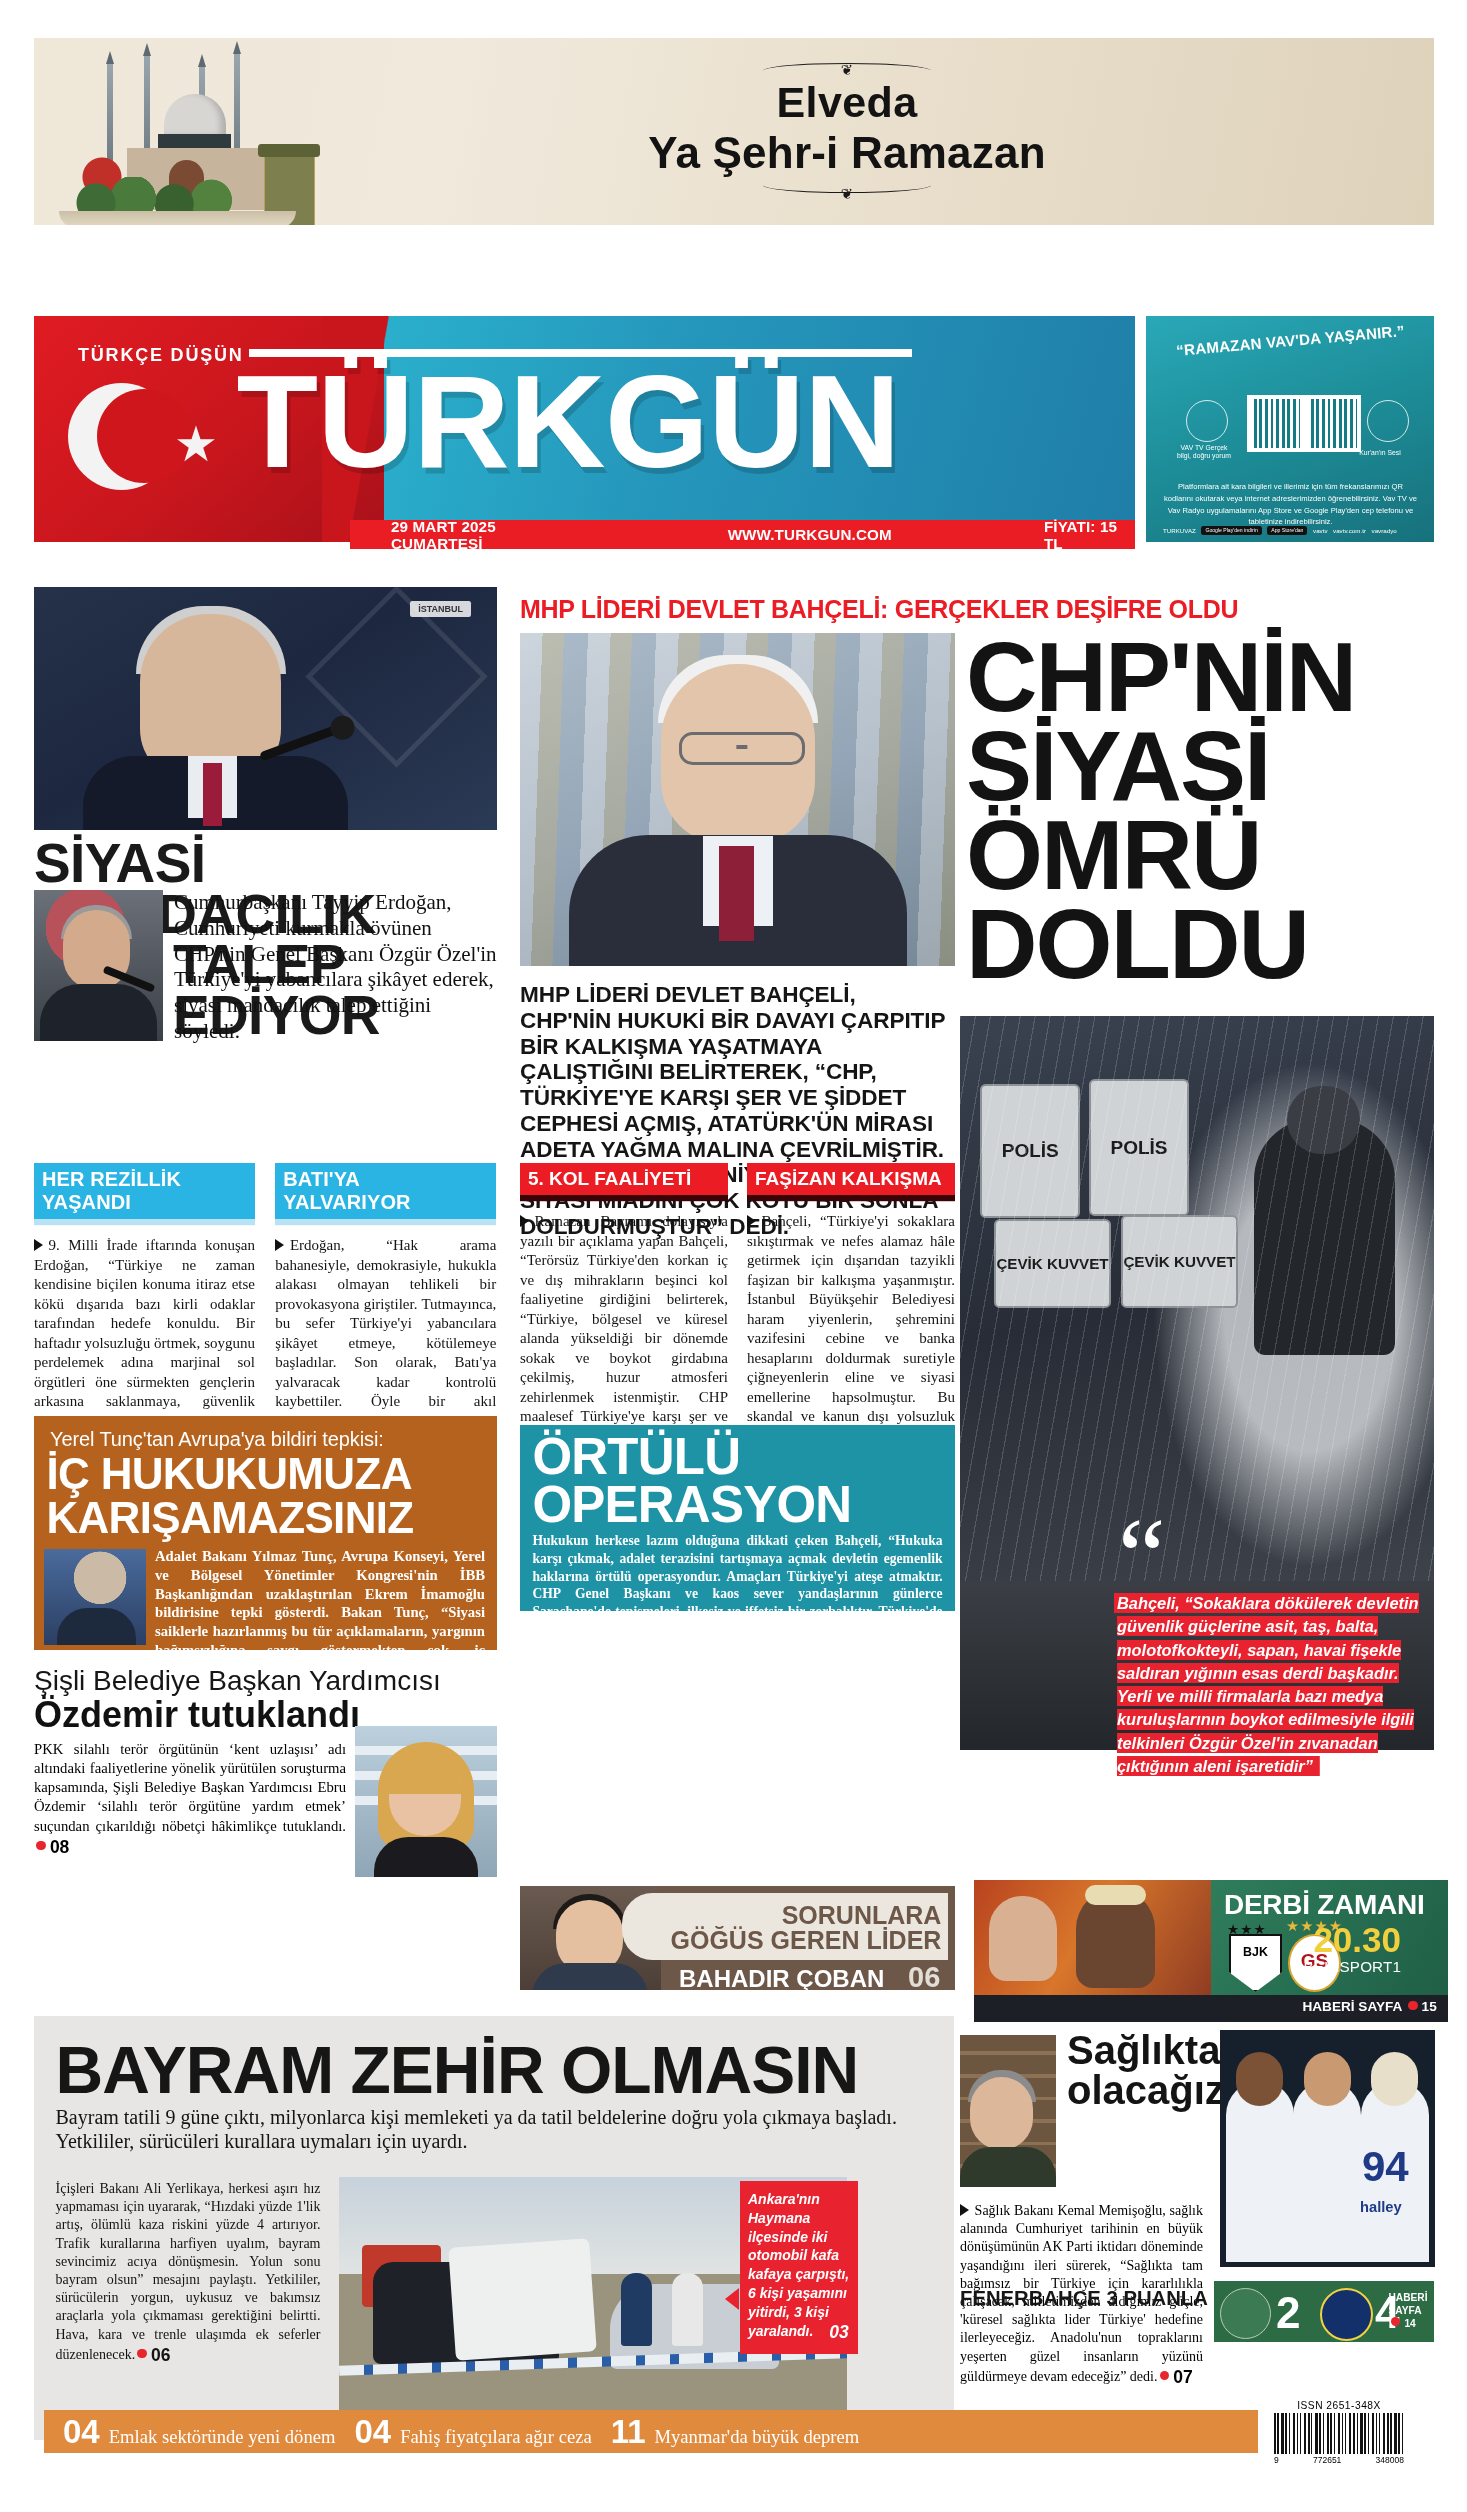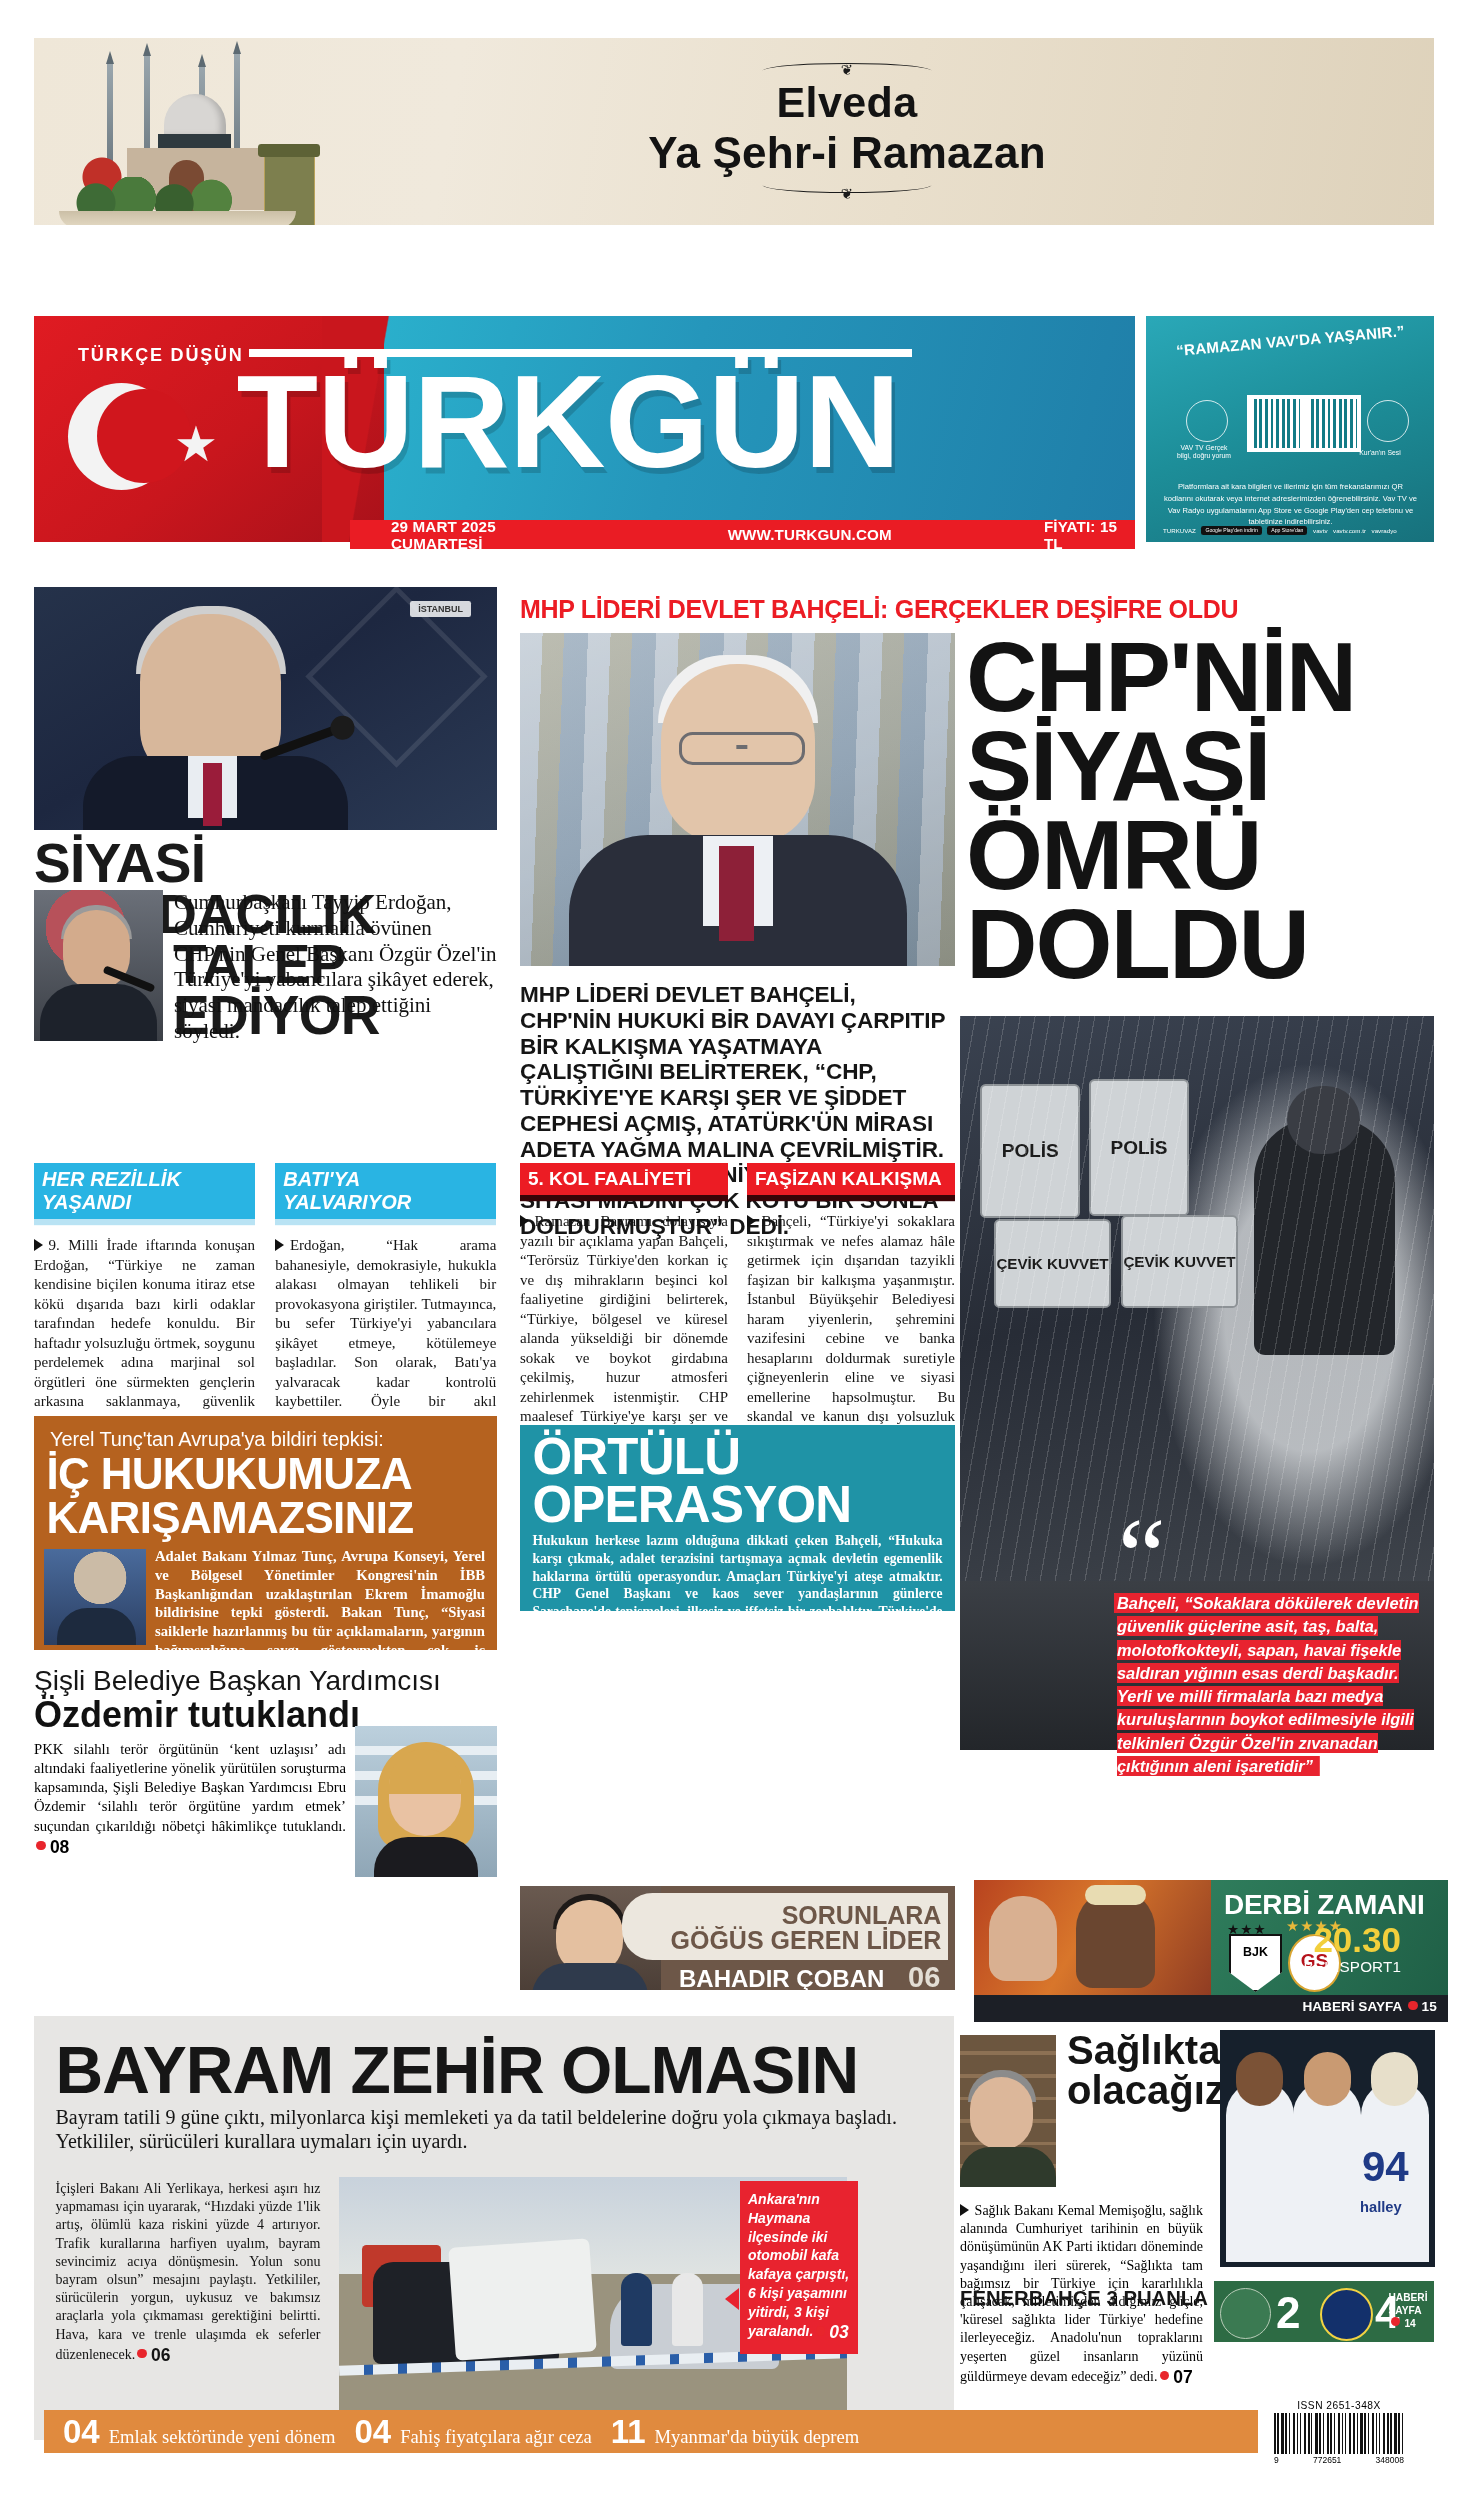--- a/index.html
+++ b/index.html
@@ -114,21 +114,21 @@
   #ozel-photo{position:absolute;left:0;top:303px;width:129px;height:151px;overflow:hidden;background:#50545c;}
   #ozel-photo .bk{position:absolute;inset:0;background:radial-gradient(circle at 40% 25%,#b7515a 0 40px,transparent 40px),linear-gradient(#6b7079,#3b3f46);}
   #ozel-photo .hd{position:absolute;left:29px;top:20.3px;width:67px;height:80px;border-radius:33px;background:#d3ab8c;}
   #ozel-photo .hr{position:absolute;left:27px;top:14.7px;width:71px;height:34px;border-radius:36px 36px 0 0;background:#9a9a9a;}
   #ozel-photo .sh{position:absolute;left:5.6px;top:94px;width:117px;height:62px;background:#1d222b;border-radius:40px 40px 0 0;}
   #ozel-photo .mi{position:absolute;left:68px;top:85px;width:54px;height:8px;background:#111;transform:rotate(22deg);border-radius:4px;}
   #siyasi-lead{position:absolute;left:140px;top:303px;width:323px;font-family:"Liberation Serif",serif;font-size:21px;line-height:1.23;color:#111;}
 
   .sub-head{background:#29b4e3;color:#fff;font-family:"Liberation Sans Narrow","Liberation Sans",sans-serif;
      font-weight:700;font-size:20px;padding:4.5px 8px 5.6px;letter-spacing:.005em;text-transform:uppercase;
-     box-shadow:0 6.2px 0 #b9e3f4;font-style:italic;}
+     box-shadow:0 6.2px 0 #b9e3f4;}
   .body-serif{font-family:"Liberation Serif",serif;font-size:15px;line-height:1.30;color:#141414;text-align:justify;}
   .bullet{display:inline-block;width:0;height:0;border-left:9px solid #111;border-top:6.8px solid transparent;border-bottom:6.8px solid transparent;margin-right:5.6px;vertical-align:-1.1px;}
   .pgnum{display:inline-block;font-family:"Liberation Sans Narrow","Liberation Sans",sans-serif;font-weight:700;font-size:17.5px;vertical-align:-1.7px;}
   .dot{display:inline-block;width:9.6px;height:9.6px;border-radius:50%;background:#e8252c;margin:0 4px 0 2.3px;vertical-align:0.6px;}
 
   #two-col{position:absolute;left:0;top:576px;width:463px;display:flex;gap:20.3px;}
   #two-col .c{width:221px;}
   #two-col .c .txt{margin-top:17px;}
 
   

